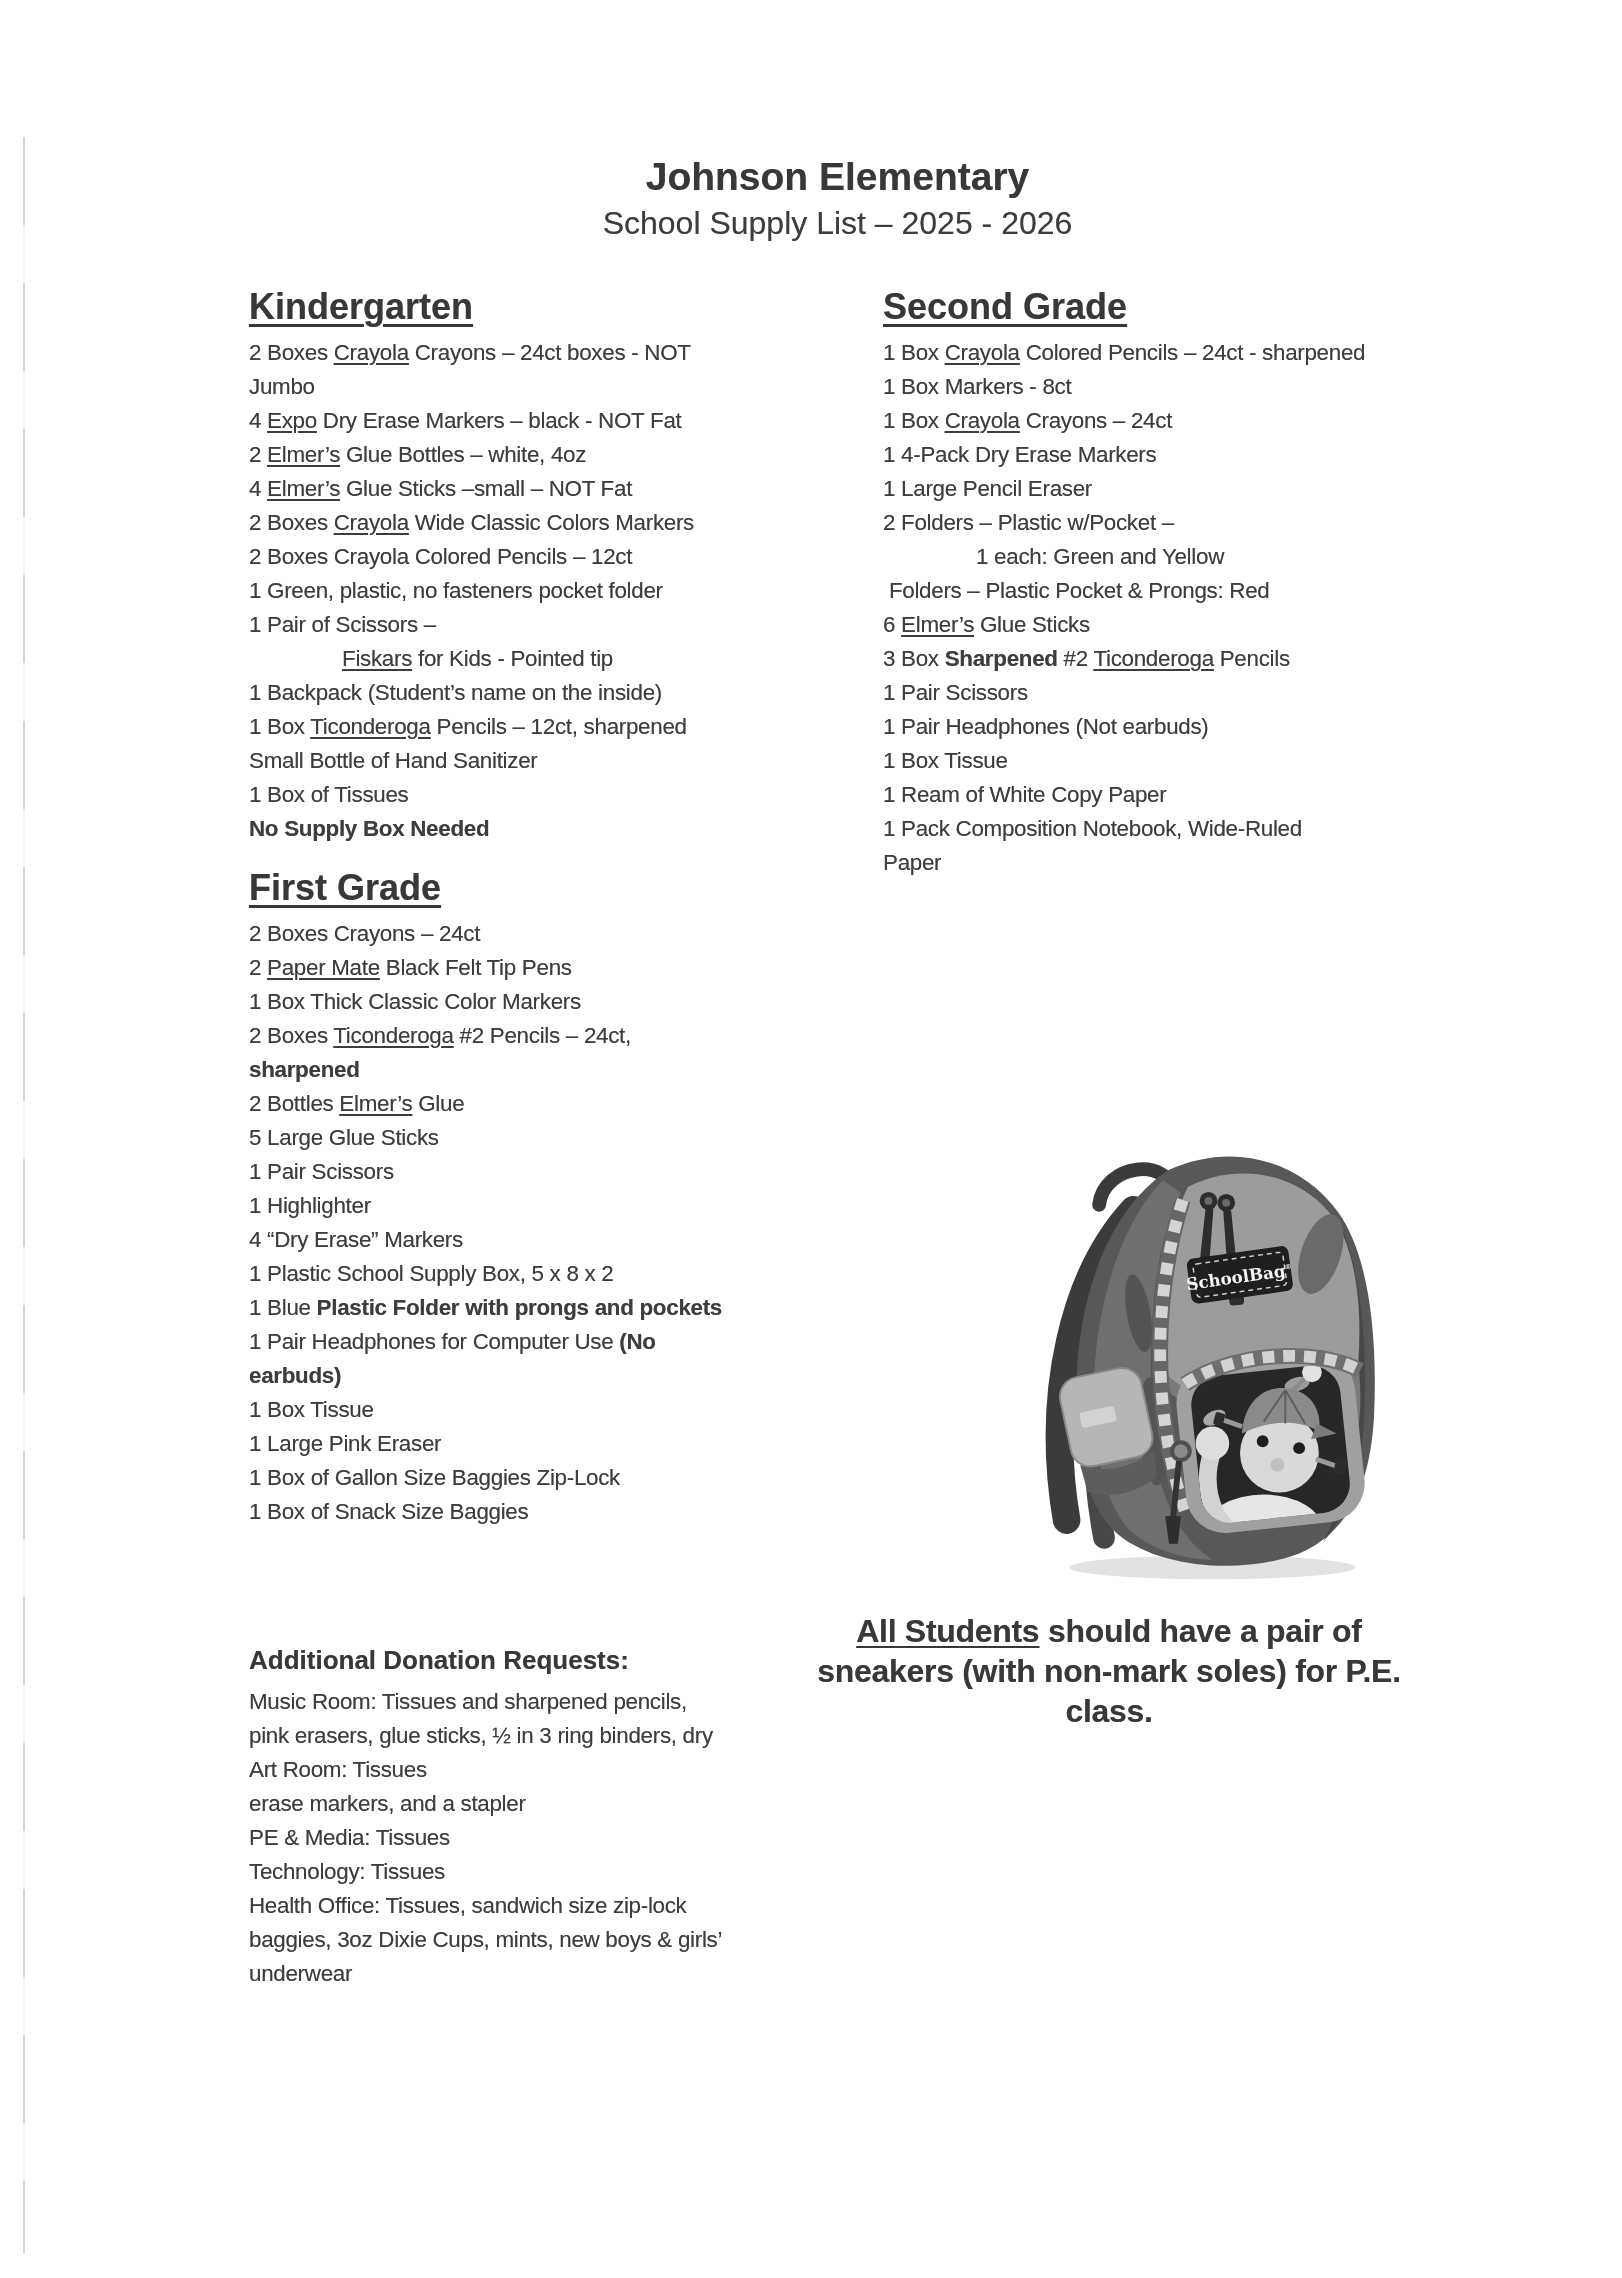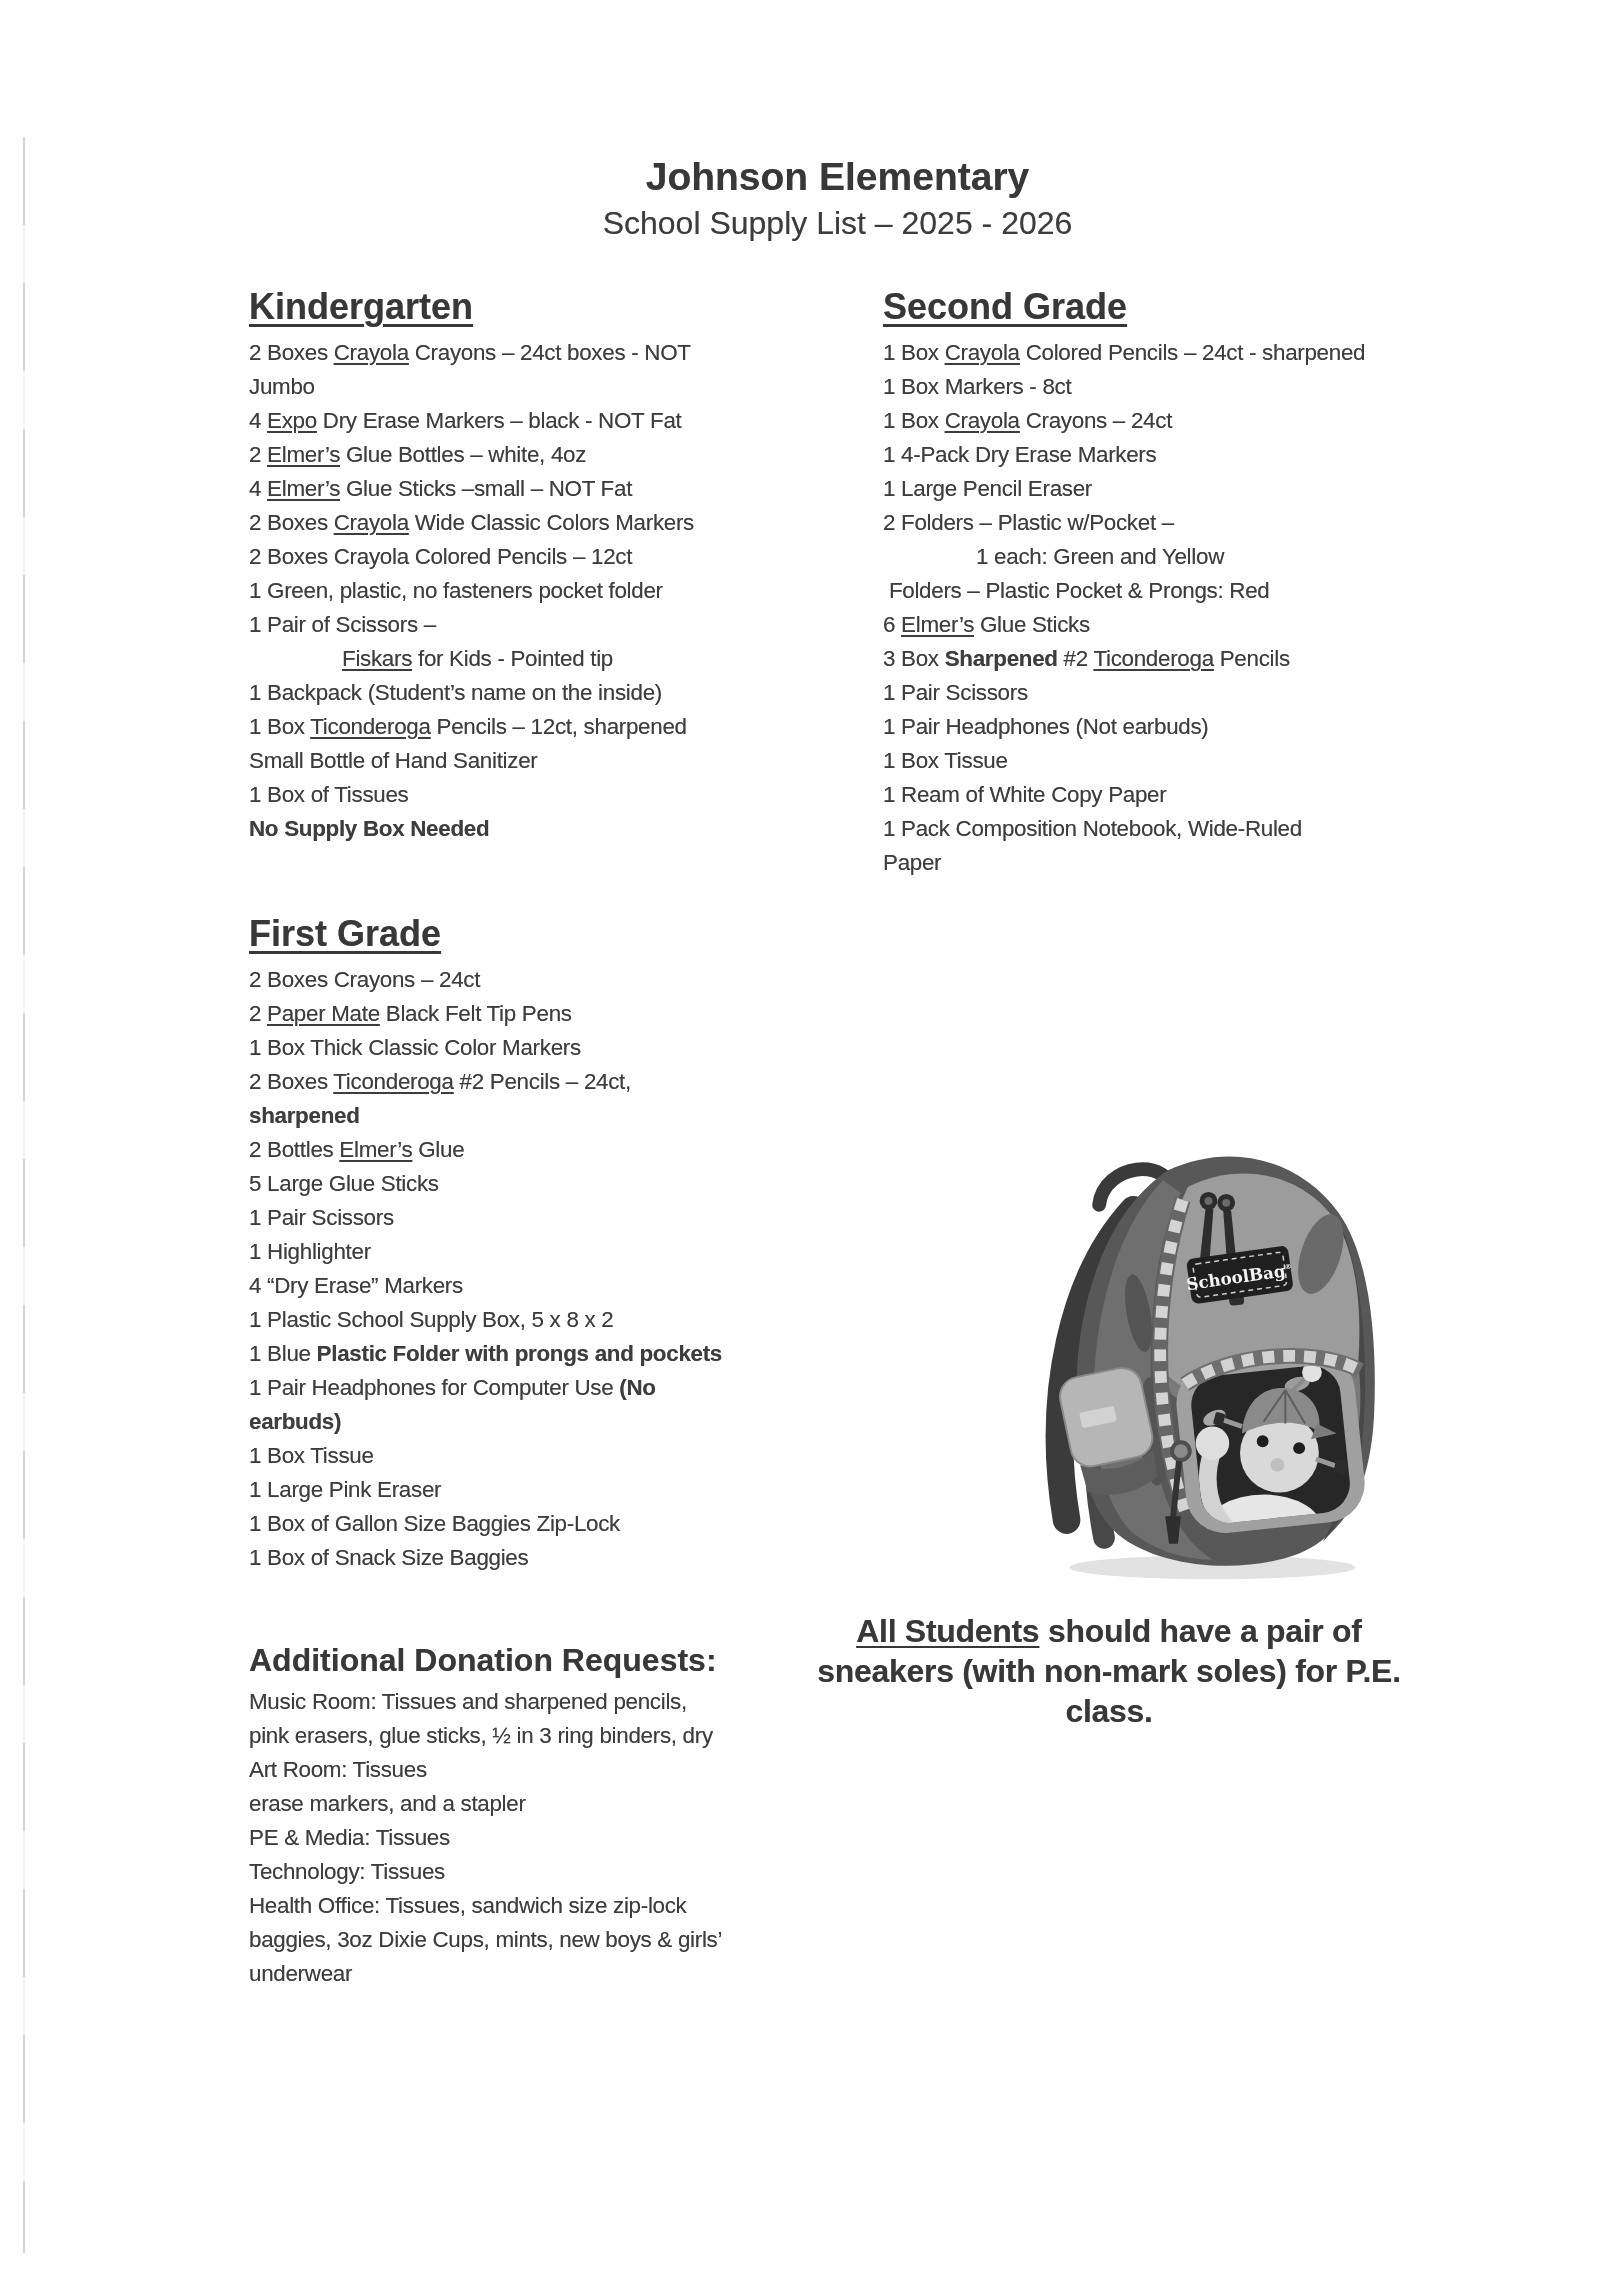--- a/index.html
+++ b/index.html
@@ -17,29 +17,29 @@
   .title-block{
     position:absolute;left:0;right:0;top:152px;text-align:center;
     transform:translateX(26px);
   }
   .title-block h1{
     margin:0;font-size:39px;line-height:49px;font-weight:bold;color:#383838;
   }
   .subtitle{font-size:32px;line-height:45px;color:#3d3d3d;}
   .section{position:absolute;}
   #sec-kindergarten{left:249px;top:290px;width:585px;}
-  #sec-firstgrade{left:249px;top:917px;width:585px;}
+  #sec-firstgrade{left:249px;top:871px;width:585px;}
   #sec-donations{left:249px;top:1644px;width:605px;}
   #sec-secondgrade{left:883px;top:290px;width:624px;}
   .section-heading{
     margin:0 0 12.7px 0;font-size:36px;line-height:33px;font-weight:bold;color:#383838;
     text-decoration:underline;text-decoration-thickness:2.9px;text-underline-offset:4.9px;
   }
   .donation-heading{
-    margin:0 0 7.8px 0;font-size:32px;line-height:33px;font-weight:bold;color:#383838;
+    margin:0 0 7.8px 0;font-size:26px;line-height:33px;font-weight:bold;color:#383838;
   }
   .line{
     font-size:22.4px;line-height:34px;white-space:pre;letter-spacing:-0.3px;
   }
   .line .b{font-weight:bold;}
   .line .u{text-decoration:underline;text-decoration-thickness:2px;text-underline-offset:2.9px;}
   .pe-note{
     position:absolute;left:800px;top:1611px;width:618px;text-align:center;
   }
   .pe-note .line{

